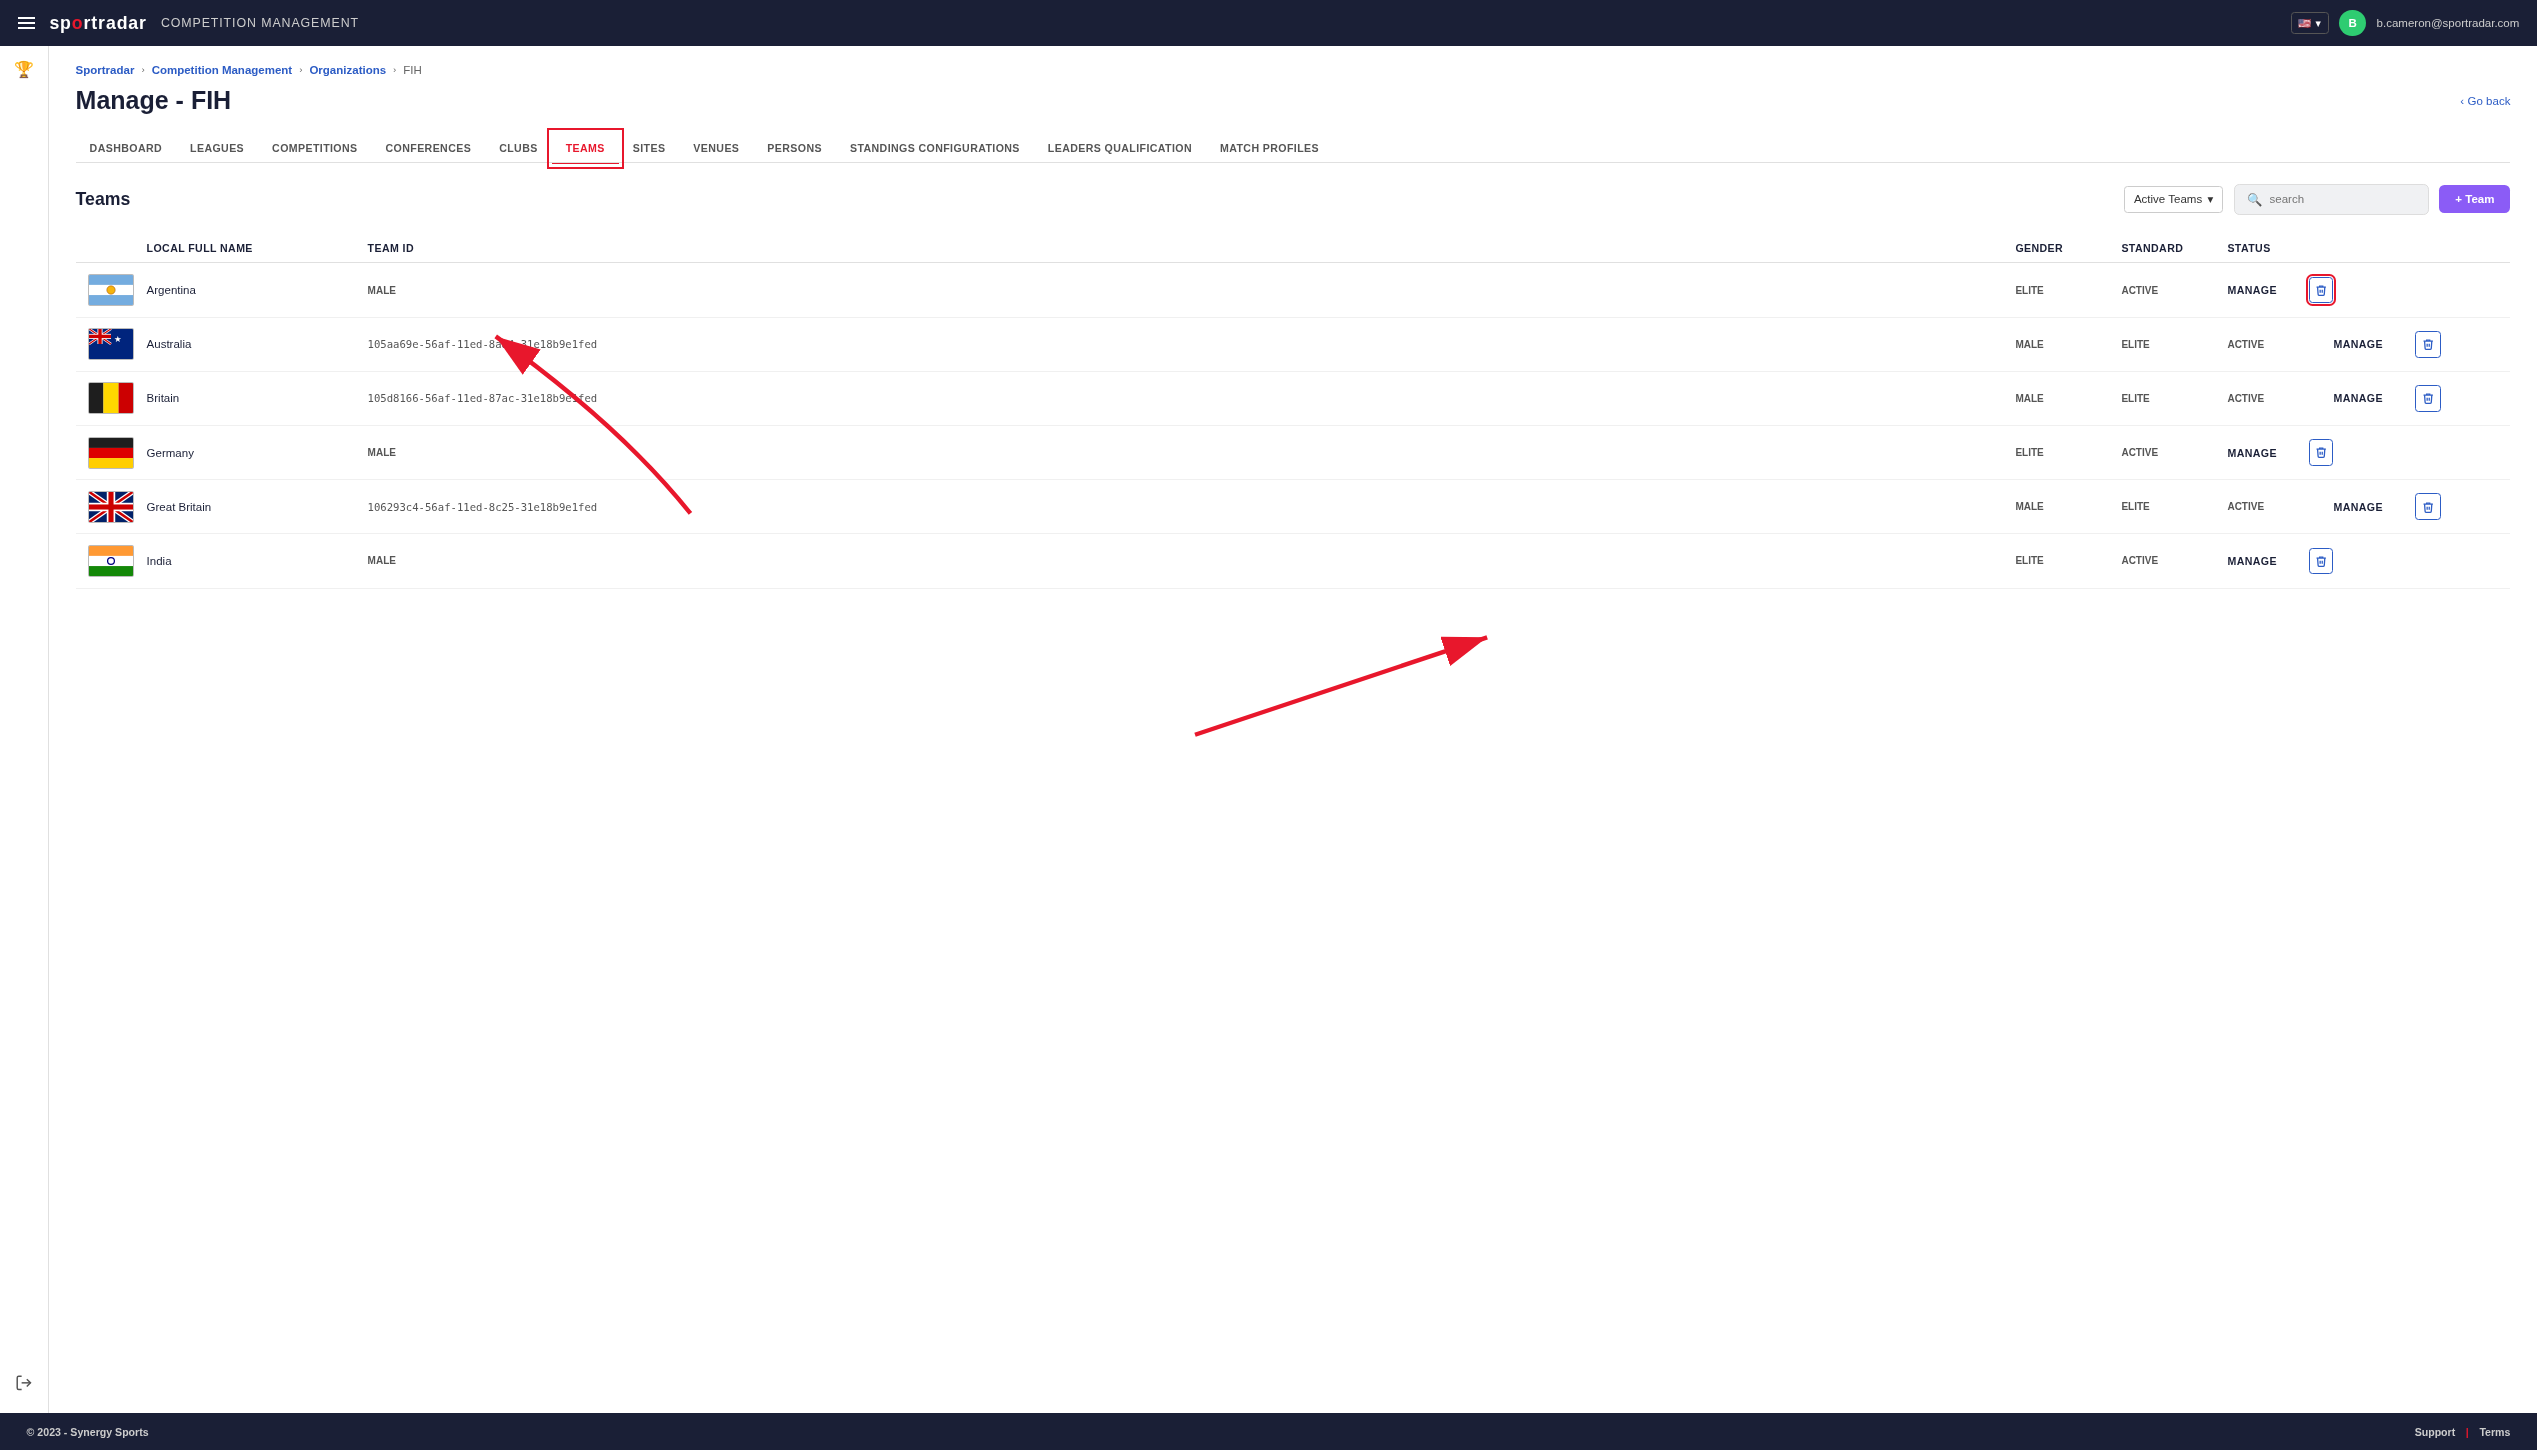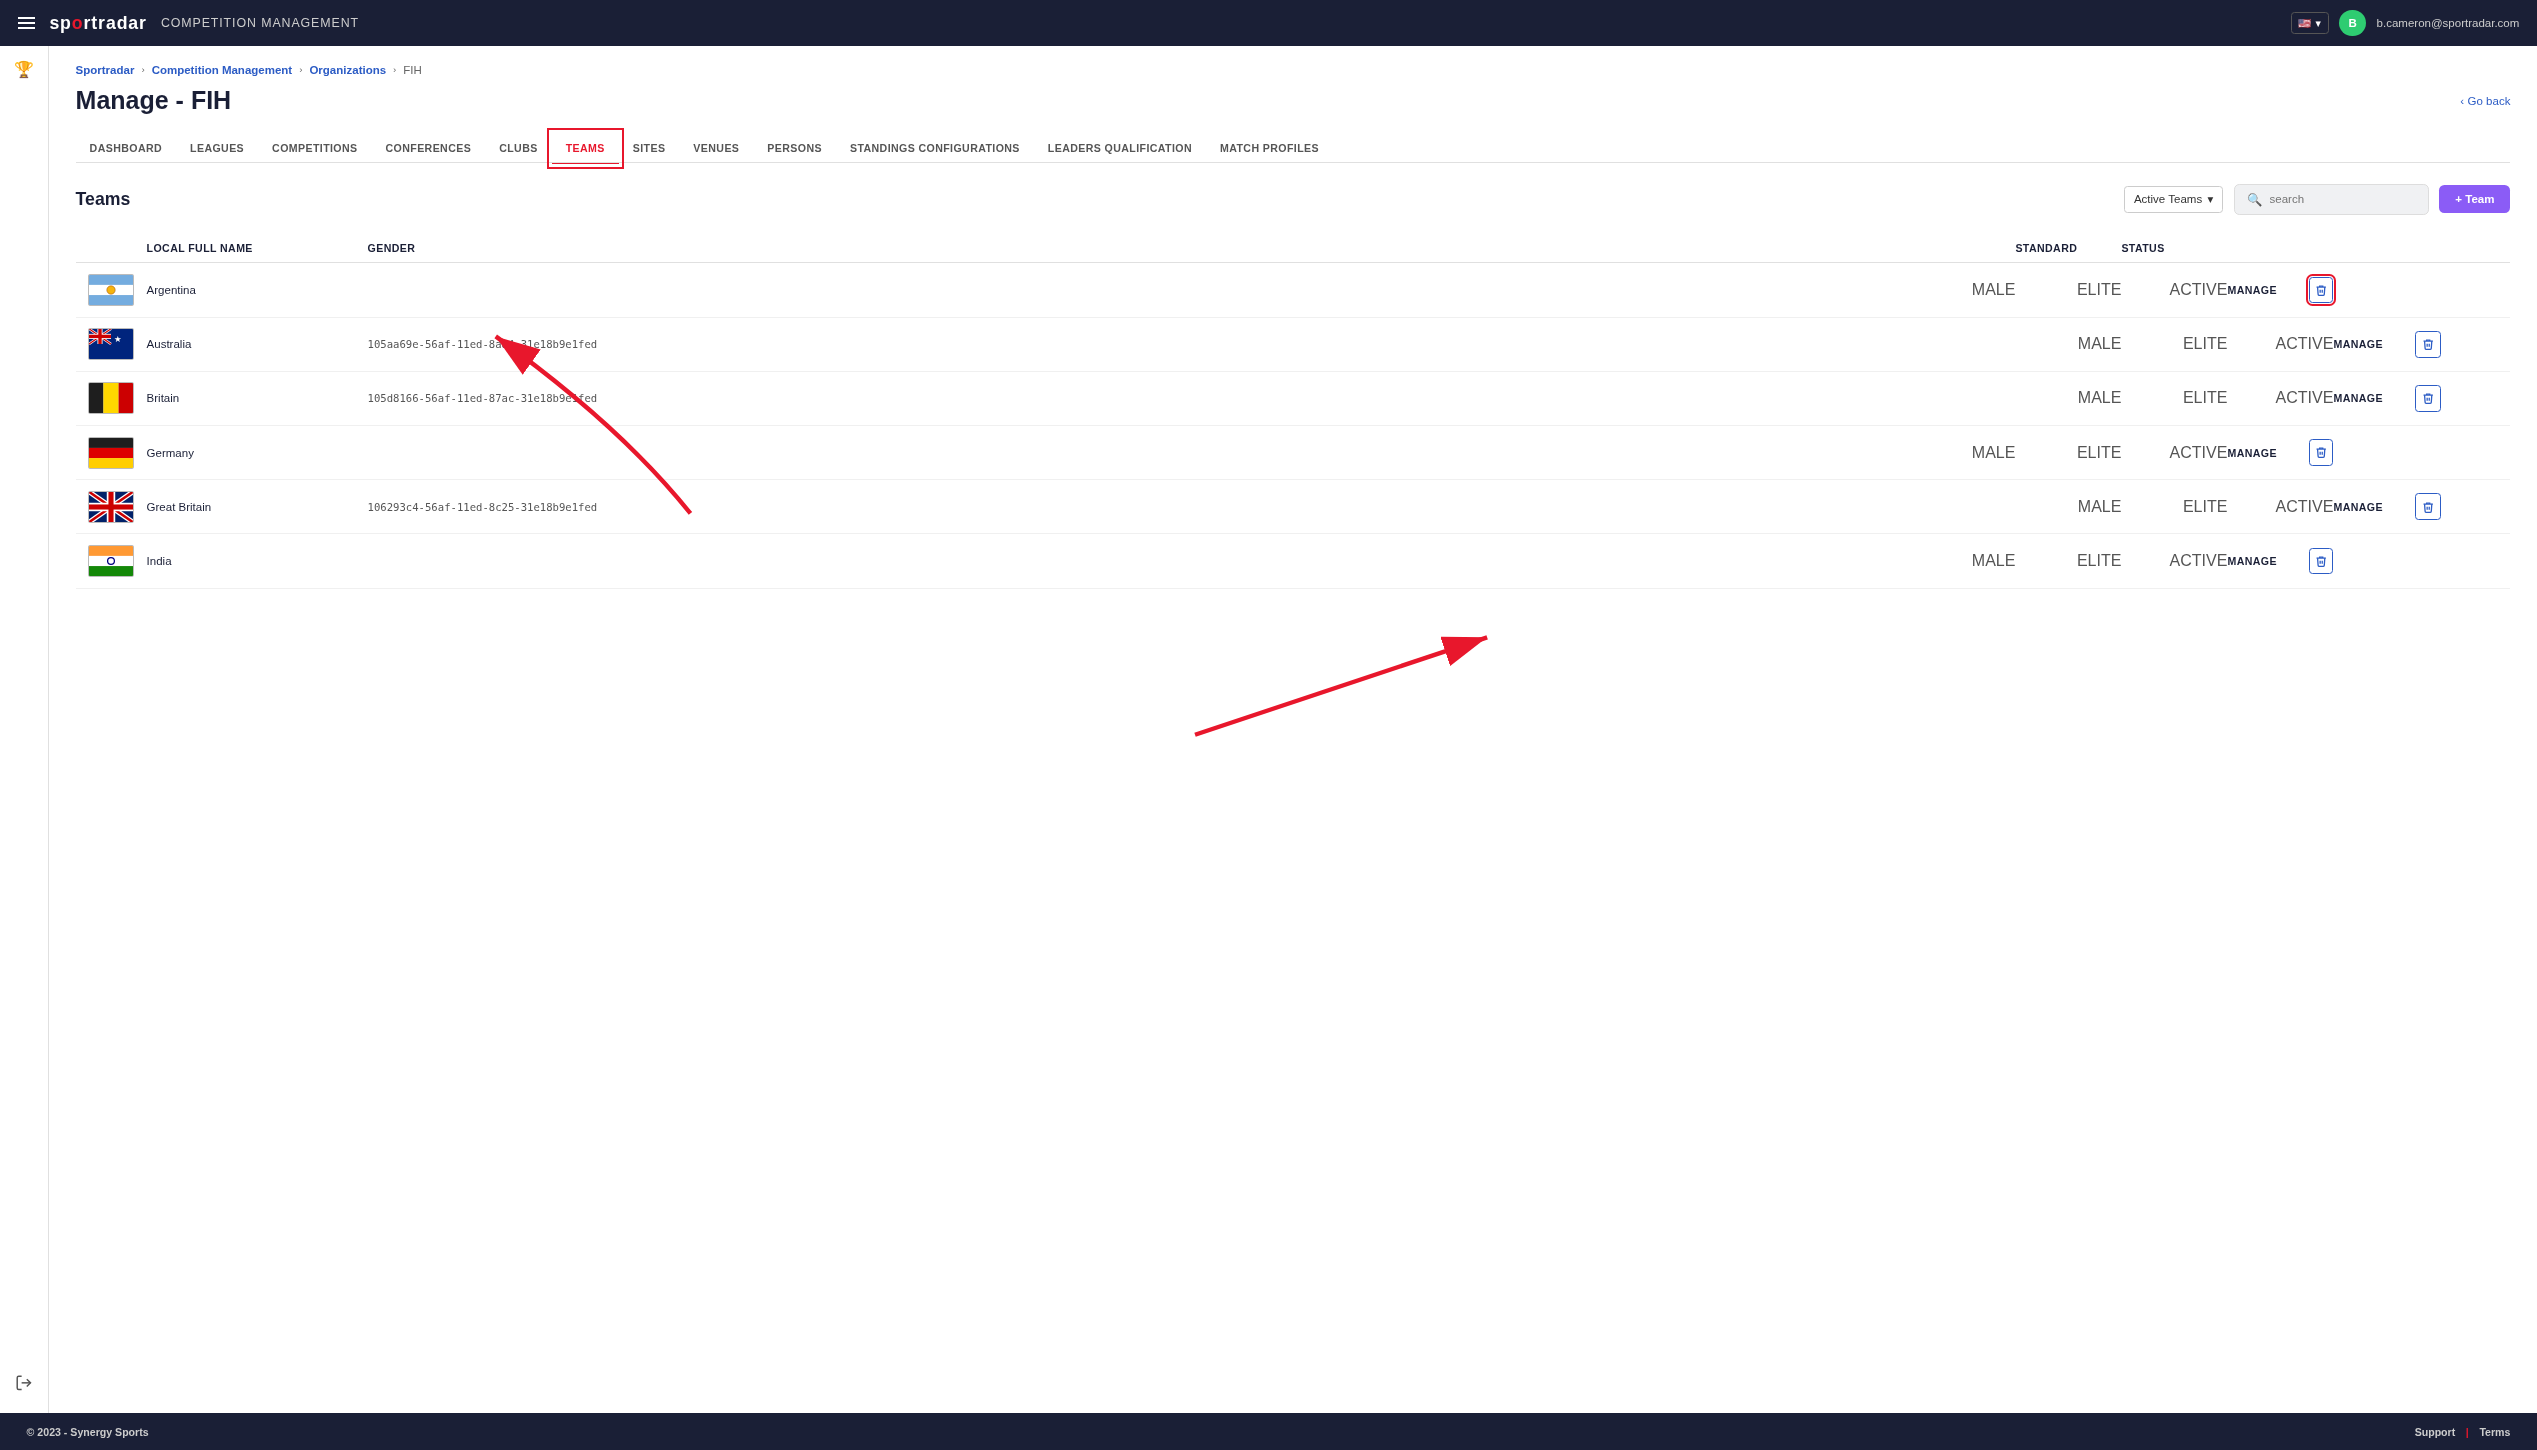--- a/index.html
+++ b/index.html
@@ -68,21 +68,21 @@
     .search-icon { color: #888; font-size: 12.4px; }
     .add-team-btn { background: #8b5cf6; color: white; border: none; border-radius: 5.3px; padding: 8px 16px; font-size: 11.5px; font-weight: 600; cursor: pointer; display: flex; align-items: center; gap: 5.3px; }
 
     
     .table-header { display: grid; grid-template-columns: 71px 221px 1fr 106px 106px 106px 177px; padding: 8.9px 0; border-bottom: 0.9px solid #e0e0e0; }
     .table-header span { font-size: 10.6px; font-weight: 700; color: #1a1f36; text-transform: uppercase; letter-spacing: 0.4px; }
     .table-row { display: grid; grid-template-columns: 71px 221px 1fr 106px 106px 106px 177px; padding: 10.6px 0; border-bottom: 0.9px solid #f0f0f0; align-items: center; }
     .flag-cell { display: flex; align-items: center; justify-content: center; }
     .cell-text { font-size: 11.5px; color: #1a1f36; }
     .cell-id { font-size: 10.6px; color: #555; font-family: monospace; }
-    .cell-status { font-size: 16px; color: #555; font-weight: 400; text-align: right; }
+    .cell-status { font-size: 10px; color: #555; font-weight: 700; }
     .manage-link { color: #1a1f36; font-size: 10.6px; font-weight: 700; cursor: pointer; letter-spacing: 0.4px; text-decoration: none; }
     .delete-btn { width: 26.6px; height: 26.6px; border: 1.8px solid #2c5cc5; border-radius: 3.5px; display: inline-flex; align-items: center; justify-content: center; cursor: pointer; color: #2c5cc5; font-size: 12.4px; margin-left: 8.9px; }
     .delete-btn-highlight {
       outline: 2.7px solid #e8172c;
       outline-offset: 1.8px;
     }
     .row-actions { display: flex; align-items: center; gap: 23px; }
 
     
     .footer { background: #1a1f36; color: #ccc; font-size: 10.6px; padding: 10.6px 26.6px; display: flex; justify-content: space-between; align-items: center; height: 37px; font-weight: bold; }
@@ -201,20 +201,21 @@
           </div>
           <button class="add-team-btn">
             <span>+ Team</span>
           </button>
         </div>
       </div>
 
       <div class="table-header">
         <span></span>
         <span>Local Full Name</span>
+        <span>Team ID</span>
         <span>Gender</span>
         <span>Standard</span>
         <span>Status</span>
         <span></span>
       </div>
 
       <div id="table-body">
           <div class="table-row">
     <div class="flag-cell">
       <div class="flag-placeholder">

